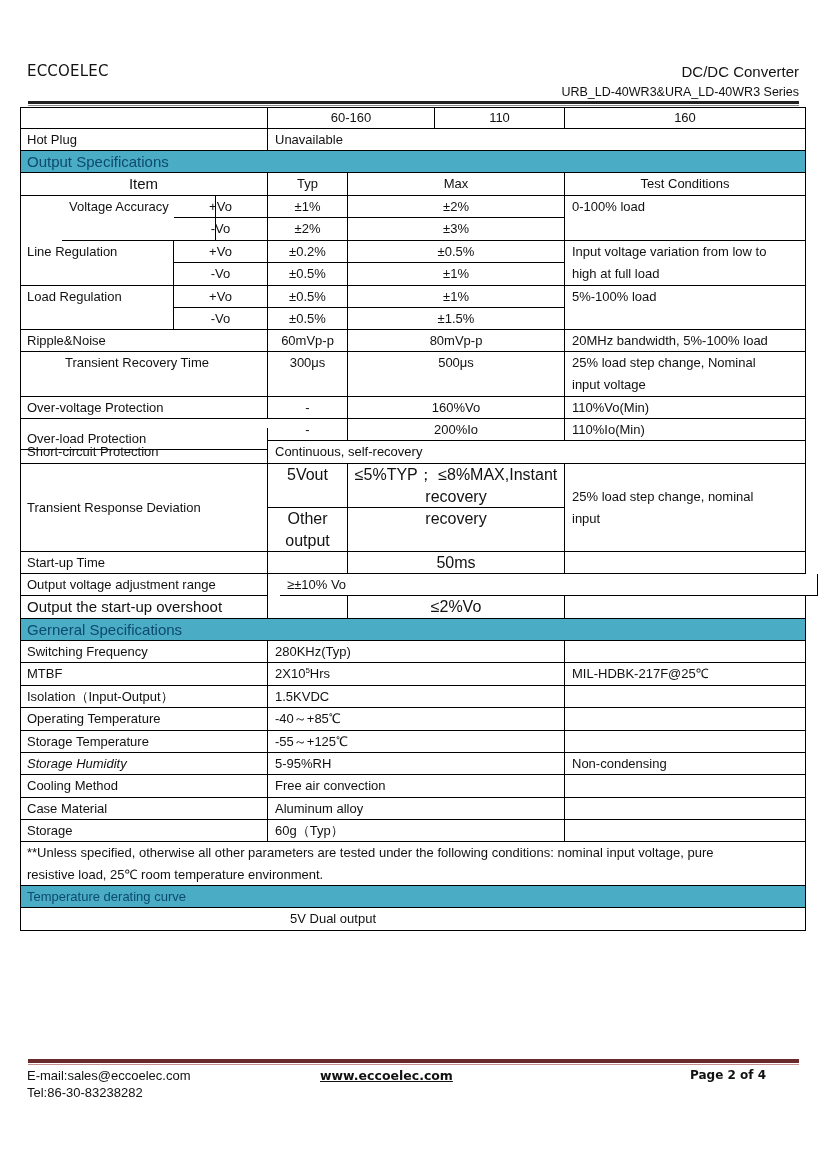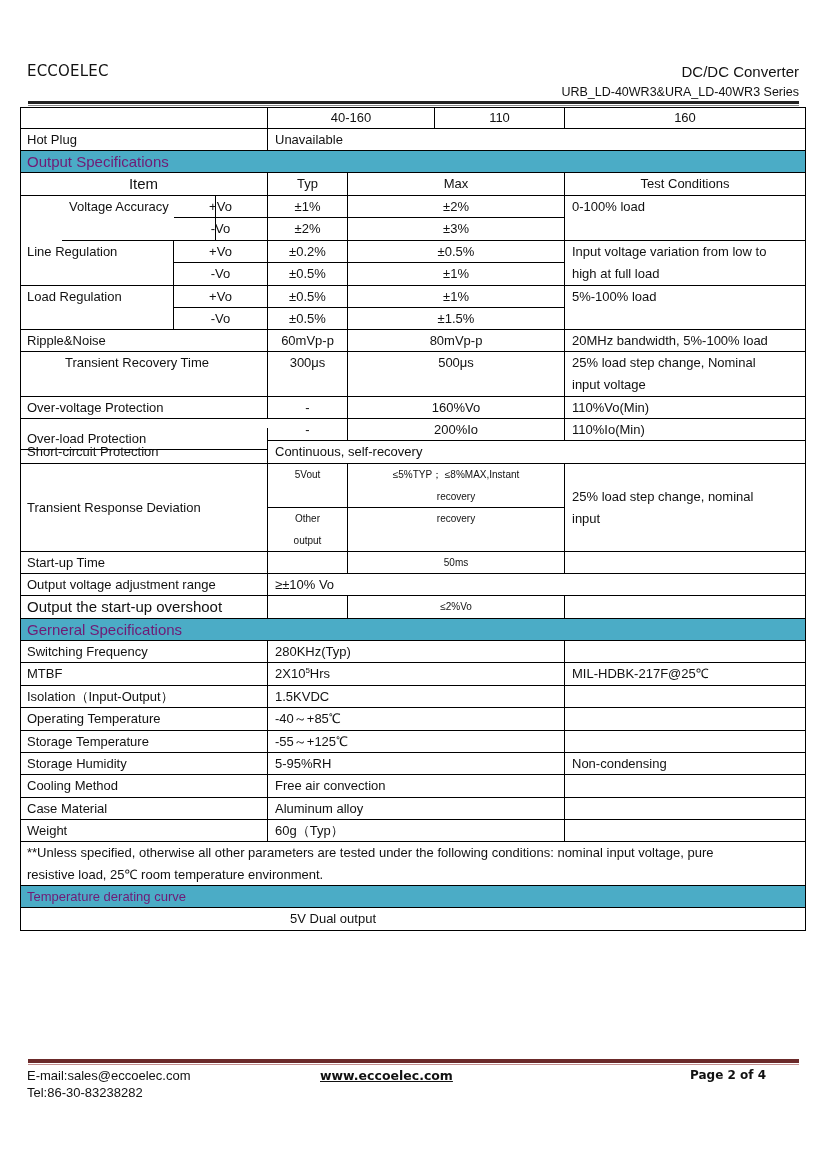--- a/index.html
+++ b/index.html
@@ -5,23 +5,23 @@
   html, body { margin:0; padding:0; background:#fff; }
   body { width:827px; height:1169px; position:relative; font-family:"Liberation Sans", sans-serif; color:#111; overflow:hidden; }
   .abs { position:absolute; }
   .brand { left:27px; top:62px; font-size:15px; font-family:"DejaVu Sans", sans-serif; letter-spacing:0.2px; }
   .title { right:28px; top:63px; font-size:15px; }
   .series { right:28px; top:85px; font-size:12.5px; }
   .hdr-line1 { left:28px; top:101px; width:771px; height:3px; background:#222; }
   .hdr-line2 { left:28px; top:105px; width:771px; height:1px; background:#888; }
   .cell { position:absolute; box-sizing:border-box; border-right:1px solid #000; border-bottom:1px solid #000; font-size:13px; line-height:22px; padding:0 7px; overflow:hidden; }
   .c { text-align:center; padding:0 2px; }
-  .small { font-size:10px; }
+  .small { font-size:16px; }
   .tiny { font-size:15px; }
-  .band { position:absolute; box-sizing:border-box; background:#4BACC6; border-bottom:1px solid #000; border-right:1px solid #000; font-size:15px; line-height:22px; padding:0 7px; color:#701a75; }
+  .band { position:absolute; box-sizing:border-box; background:#4BACC6; border-bottom:1px solid #000; border-right:1px solid #000; font-size:15px; line-height:22px; padding:0 7px; color:#0c4a6e; }
   .band.sm { font-size:13px; }
   .frame { position:absolute; left:20px; top:107px; width:786px; height:824px; box-sizing:border-box; border-left:1px solid #000; border-top:1px solid #000; pointer-events:none; }
   .ft-line1 { left:28px; top:1059px; width:771px; height:4px; background:#6b2a2a; }
   .ft-line2 { left:28px; top:1064px; width:771px; height:1px; background:#c49090; }
   .ft-email { left:27px; top:1068px; font-size:13px; }
   .ft-tel { left:27px; top:1085px; font-size:13px; }
   .ft-www { left:320px; top:1068px; font-size:13px; font-weight:bold; text-decoration:underline; font-family:"DejaVu Sans", sans-serif; font-size:12.5px; }
   .ft-page { left:690px; top:1068px; font-size:12px; font-weight:bold; font-family:"DejaVu Sans", sans-serif; }
   sup { font-size:8px; line-height:0; }
 </style>
@@ -30,21 +30,21 @@
 
 <div class="abs brand">ECCOELEC</div>
 <div class="abs title">DC/DC Converter</div>
 <div class="abs series">URB_LD-40WR3&amp;URA_LD-40WR3  Series</div>
 <div class="abs hdr-line1"></div>
 <div class="abs hdr-line2"></div>
 
 <div>
 
   <div class="cell" style="left:20px;top:107px;width:248px;height:22px;"></div>
-  <div class="cell c" style="left:268px;top:107px;width:167px;height:22px;">40-160</div>
+  <div class="cell c" style="left:268px;top:107px;width:167px;height:22px;">60-160</div>
   <div class="cell c" style="left:435px;top:107px;width:130px;height:22px;">110</div>
   <div class="cell c" style="left:565px;top:107px;width:241px;height:22px;">160</div>
 
   <div class="cell" style="left:20px;top:129px;width:248px;height:22px;">Hot Plug</div>
   <div class="cell" style="left:268px;top:129px;width:538px;height:22px;">Unavailable</div>
 
   <div class="band" style="left:20px;top:151px;width:786px;height:22px;">Output Specifications</div>
 
   <div class="cell c" style="left:20px;top:173px;width:248px;height:23px;font-size:15px;">Item</div>
   <div class="cell c" style="left:268px;top:173px;width:80px;height:23px;">Typ</div>
@@ -124,21 +124,21 @@
   <div class="cell c small" style="left:348px;top:508px;width:217px;height:44px;">
     <div>recovery</div>
   </div>
 
   <div class="cell" style="left:20px;top:552px;width:248px;height:22px;">Start-up Time</div>
   <div class="cell" style="left:268px;top:552px;width:80px;height:22px;"></div>
   <div class="cell c small" style="left:348px;top:552px;width:217px;height:22px;">50ms</div>
   <div class="cell" style="left:565px;top:552px;width:241px;height:22px;"></div>
 
   <div class="cell" style="left:20px;top:574px;width:248px;height:22px;">Output voltage adjustment range</div>
-  <div class="cell" style="left:268px;top:574px;width:538px;height:22px;">≥±10% Vo</div>
+  <div class="cell" style="left:280px;top:574px;width:538px;height:22px;">≥±10% Vo</div>
 
   <div class="cell tiny" style="left:20px;top:596px;width:248px;height:23px;">Output the start-up overshoot voltage</div>
   <div class="cell" style="left:268px;top:596px;width:80px;height:23px;"></div>
   <div class="cell c small" style="left:348px;top:596px;width:217px;height:23px;">≤2%Vo</div>
   <div class="cell" style="left:565px;top:596px;width:241px;height:23px;"></div>
 
   <div class="band" style="left:20px;top:619px;width:786px;height:22px;">Gerneral Specifications</div>
 
   <div class="cell" style="left:20px;top:641px;width:248px;height:22px;">Switching Frequency</div>
   <div class="cell" style="left:268px;top:641px;width:297px;height:22px;">280KHz(Typ)</div>
@@ -153,33 +153,33 @@
   <div class="cell" style="left:565px;top:686px;width:241px;height:22px;"></div>
 
   <div class="cell" style="left:20px;top:708px;width:248px;height:23px;">Operating Temperature</div>
   <div class="cell" style="left:268px;top:708px;width:297px;height:23px;">-40～+85℃</div>
   <div class="cell" style="left:565px;top:708px;width:241px;height:23px;"></div>
 
   <div class="cell" style="left:20px;top:731px;width:248px;height:22px;">Storage Temperature</div>
   <div class="cell" style="left:268px;top:731px;width:297px;height:22px;">-55～+125℃</div>
   <div class="cell" style="left:565px;top:731px;width:241px;height:22px;"></div>
 
-  <div class="cell" style="left:20px;top:753px;width:248px;height:22px;">Storage Humidity</div>
+  <div class="cell" style="left:20px;top:753px;width:248px;height:22px;font-style:italic;">Storage Humidity</div>
   <div class="cell" style="left:268px;top:753px;width:297px;height:22px;">5-95%RH</div>
   <div class="cell" style="left:565px;top:753px;width:241px;height:22px;">Non-condensing</div>
 
   <div class="cell" style="left:20px;top:775px;width:248px;height:23px;">Cooling Method</div>
   <div class="cell" style="left:268px;top:775px;width:297px;height:23px;">Free air convection</div>
   <div class="cell" style="left:565px;top:775px;width:241px;height:23px;"></div>
 
   <div class="cell" style="left:20px;top:798px;width:248px;height:22px;">Case Material</div>
   <div class="cell" style="left:268px;top:798px;width:297px;height:22px;">Aluminum alloy</div>
   <div class="cell" style="left:565px;top:798px;width:241px;height:22px;"></div>
 
-  <div class="cell" style="left:20px;top:820px;width:248px;height:22px;">Weight</div>
+  <div class="cell" style="left:20px;top:820px;width:248px;height:22px;">Storage</div>
   <div class="cell" style="left:268px;top:820px;width:297px;height:22px;">60g（Typ）</div>
   <div class="cell" style="left:565px;top:820px;width:241px;height:22px;"></div>
 
   <div class="cell" style="left:20px;top:842px;width:786px;height:44px;">
     <div>**Unless specified, otherwise all other parameters are tested under the following conditions: nominal input voltage, pure</div>
     <div>resistive load, 25℃ room temperature environment.</div>
   </div>
 
   <div class="band sm" style="left:20px;top:886px;width:786px;height:22px;">Temperature derating curve</div>
 

